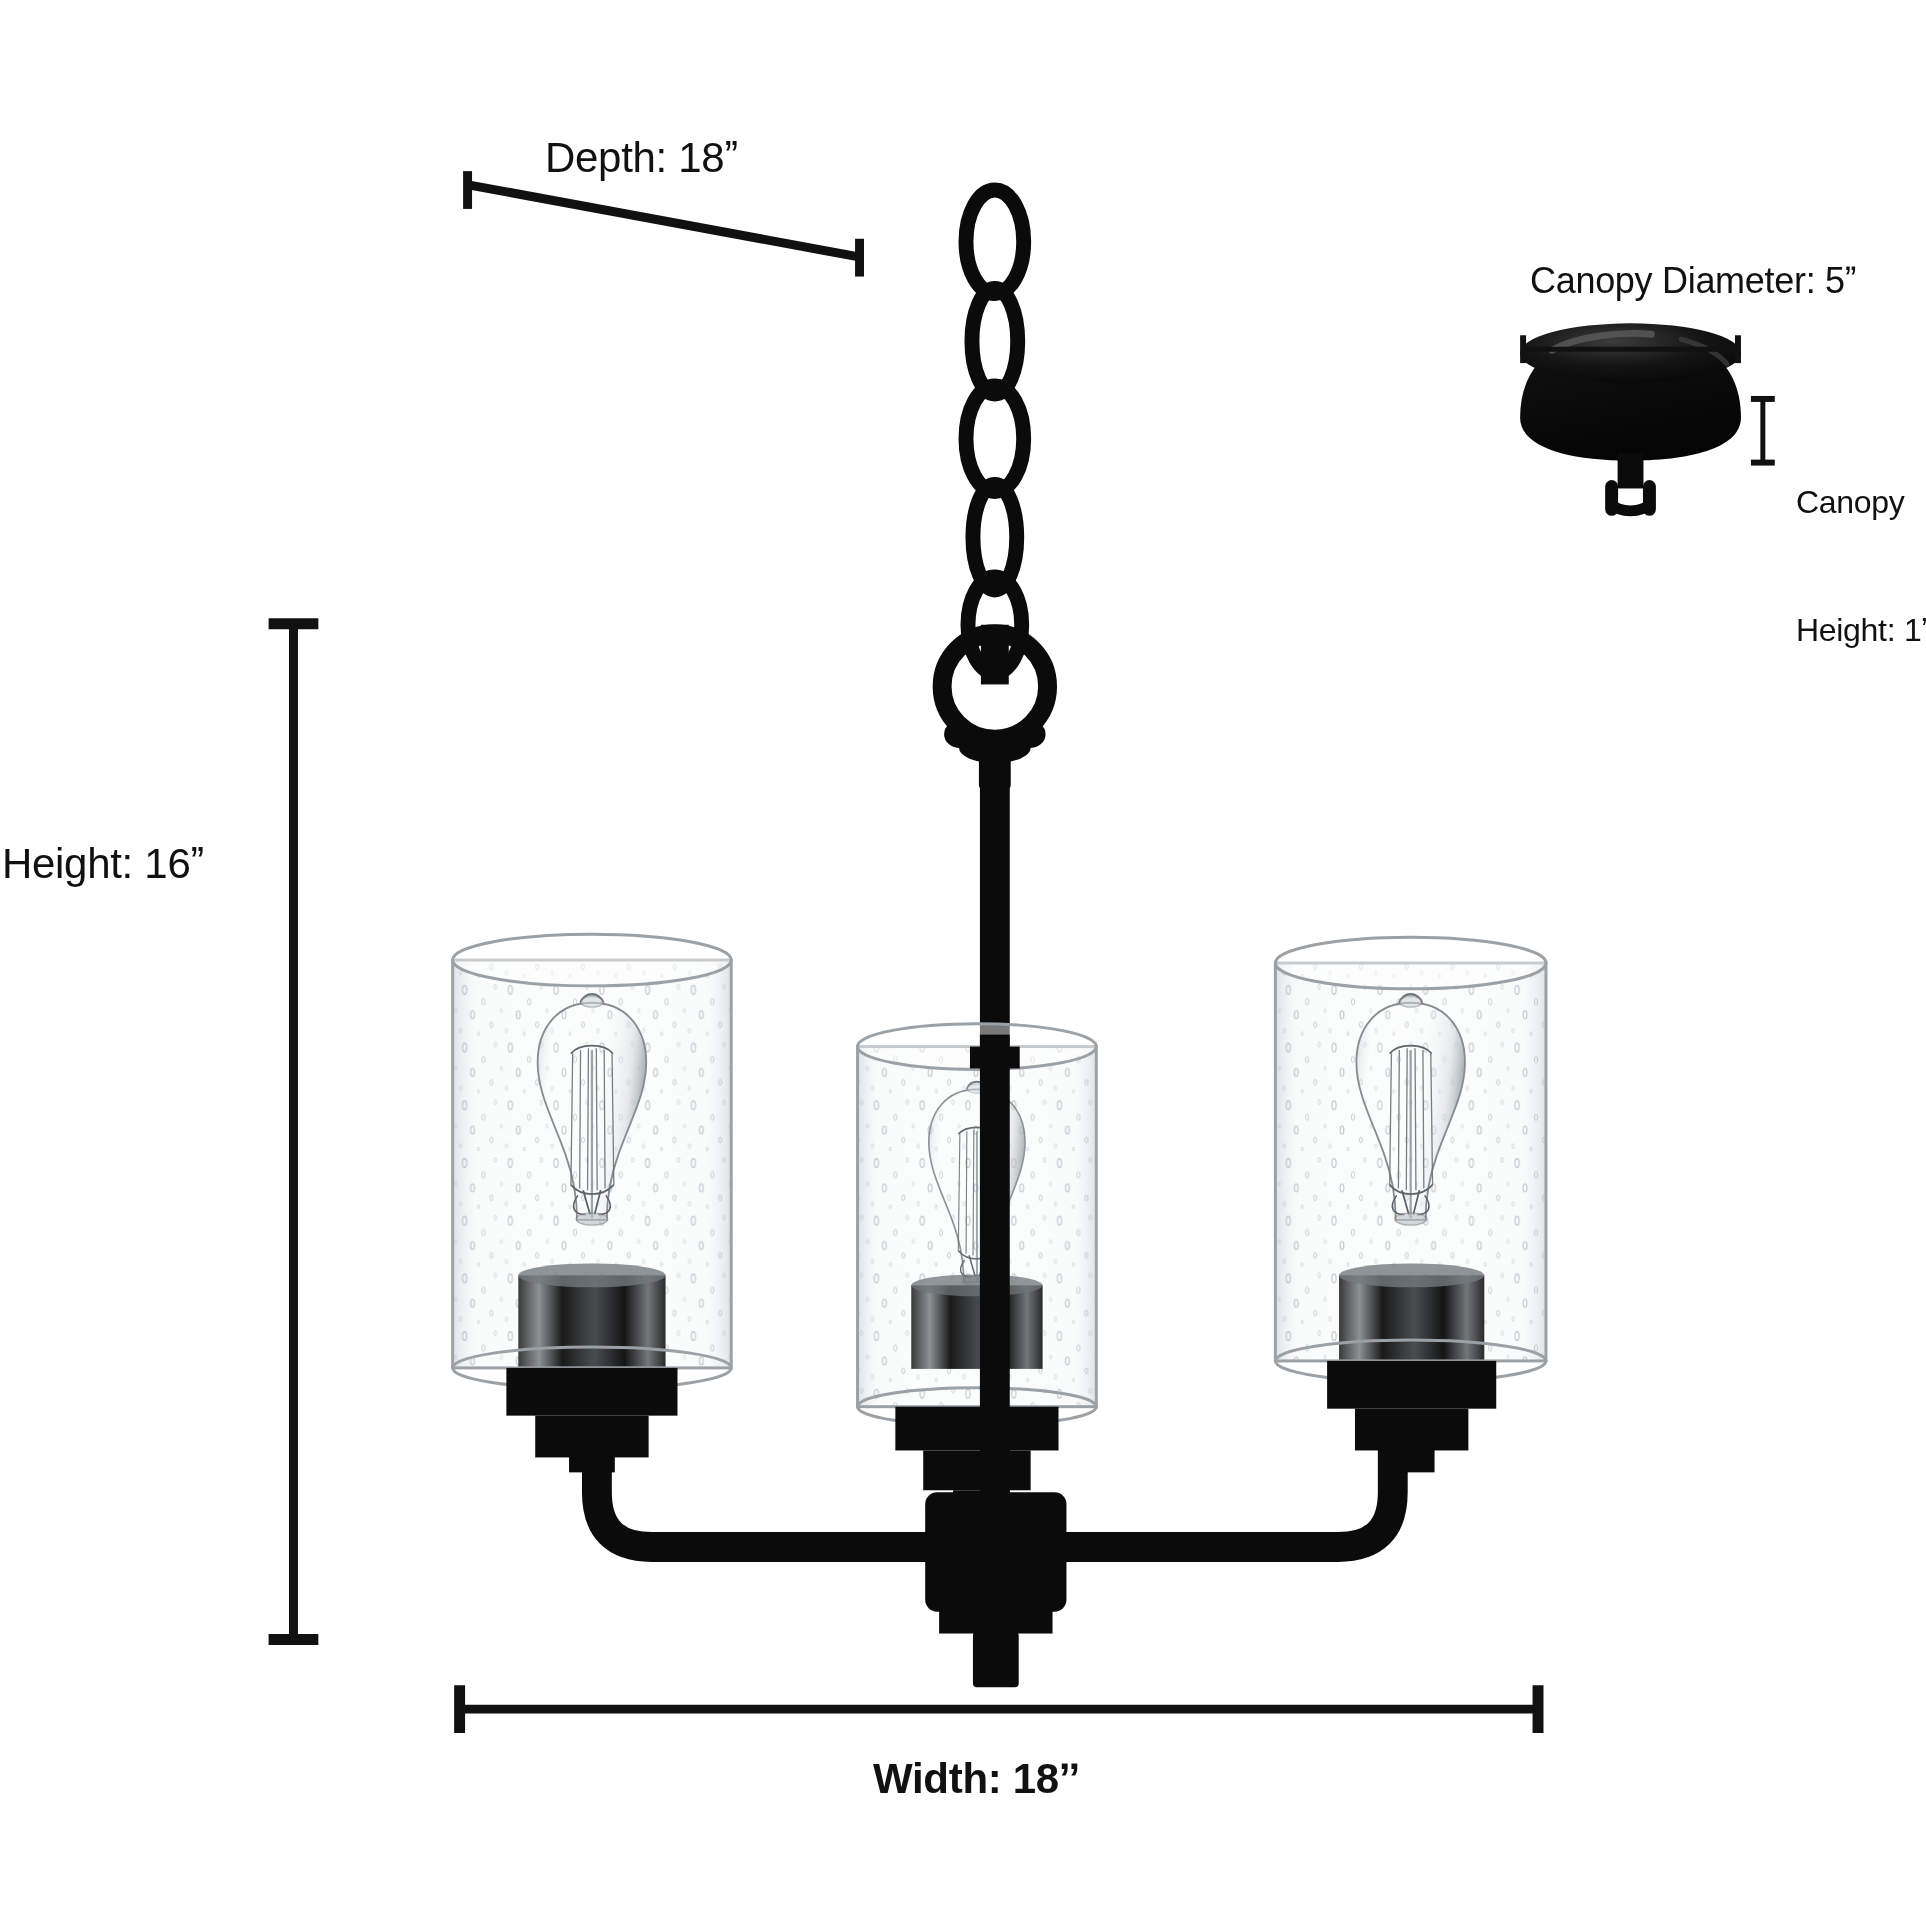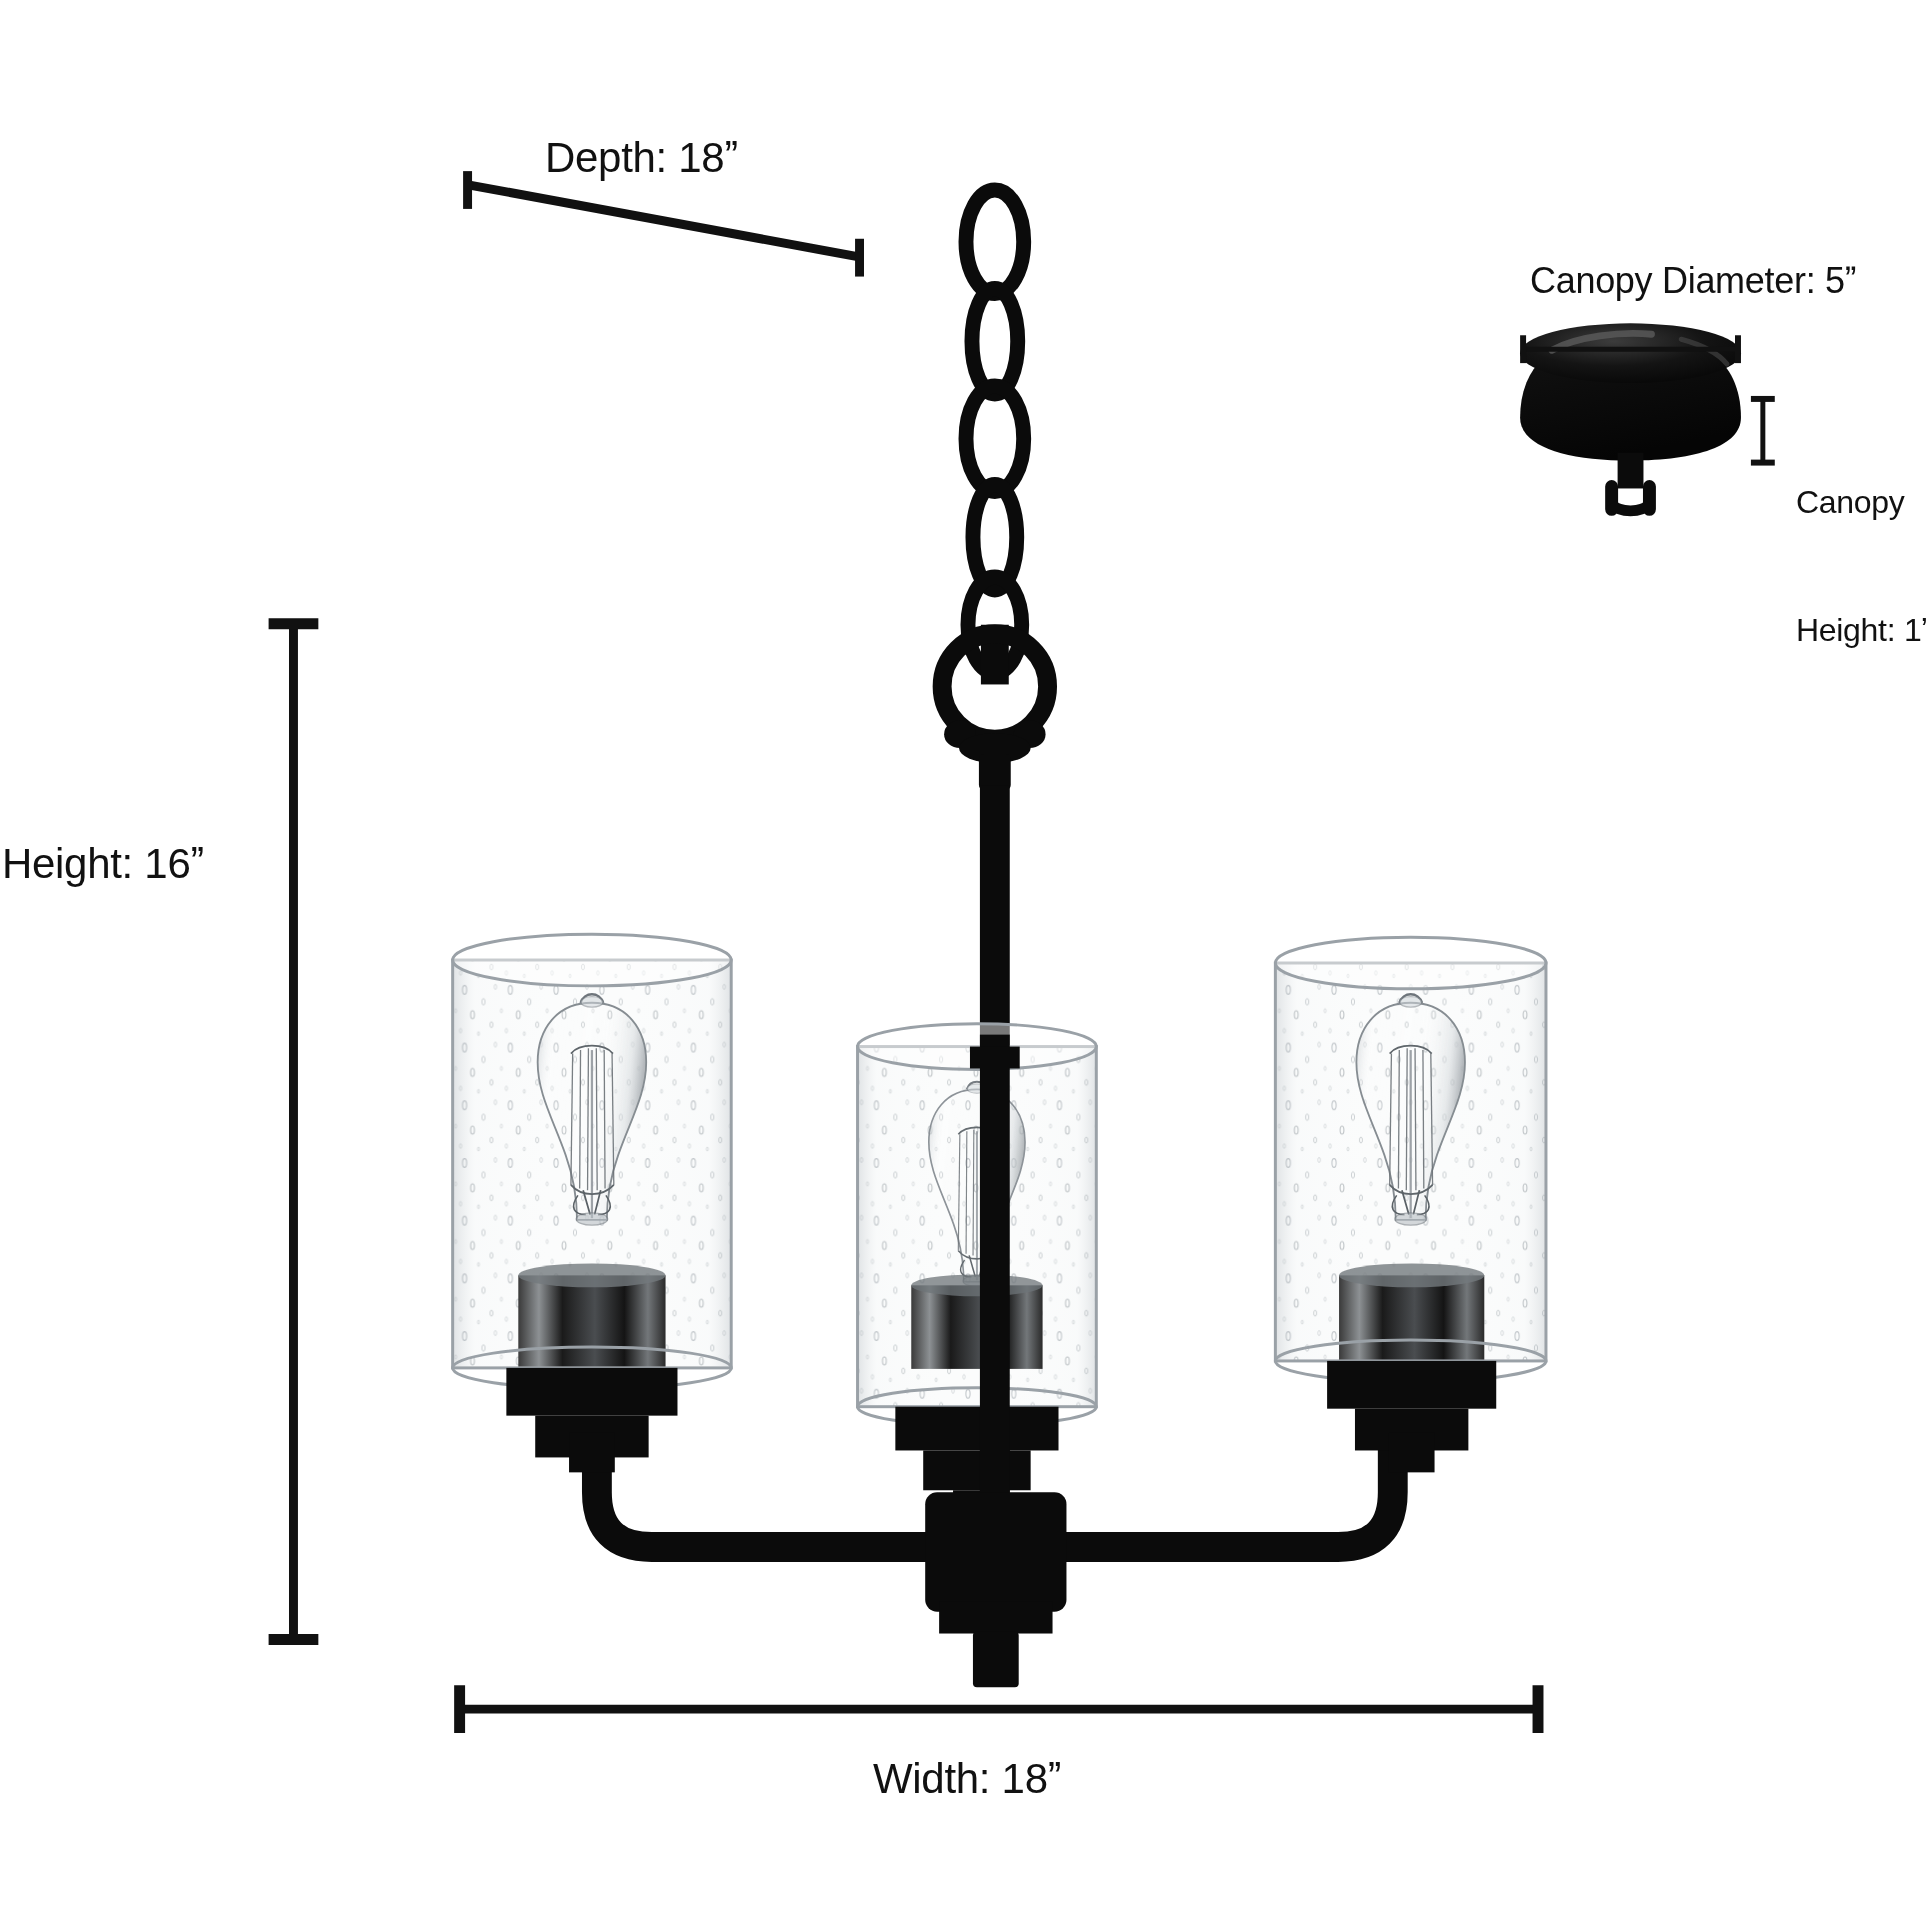--- a/index.html
+++ b/index.html
@@ -38,20 +38,21 @@
   #label-height {
     left: 2px;
     top: 806px;
     font-size: 42px;
     margin-top: 32px;
   }
   #label-width {
     left: 873px;
     top: 1753px;
     font-size: 42px;
+    font-weight: bold;
   }
   #label-canopy-diameter {
     left: 1530px;
     top: 259px;
     font-size: 36px;
   }
   #label-canopy-height {
     left: 1796px;
     top: 396px;
     font-size: 32px;

